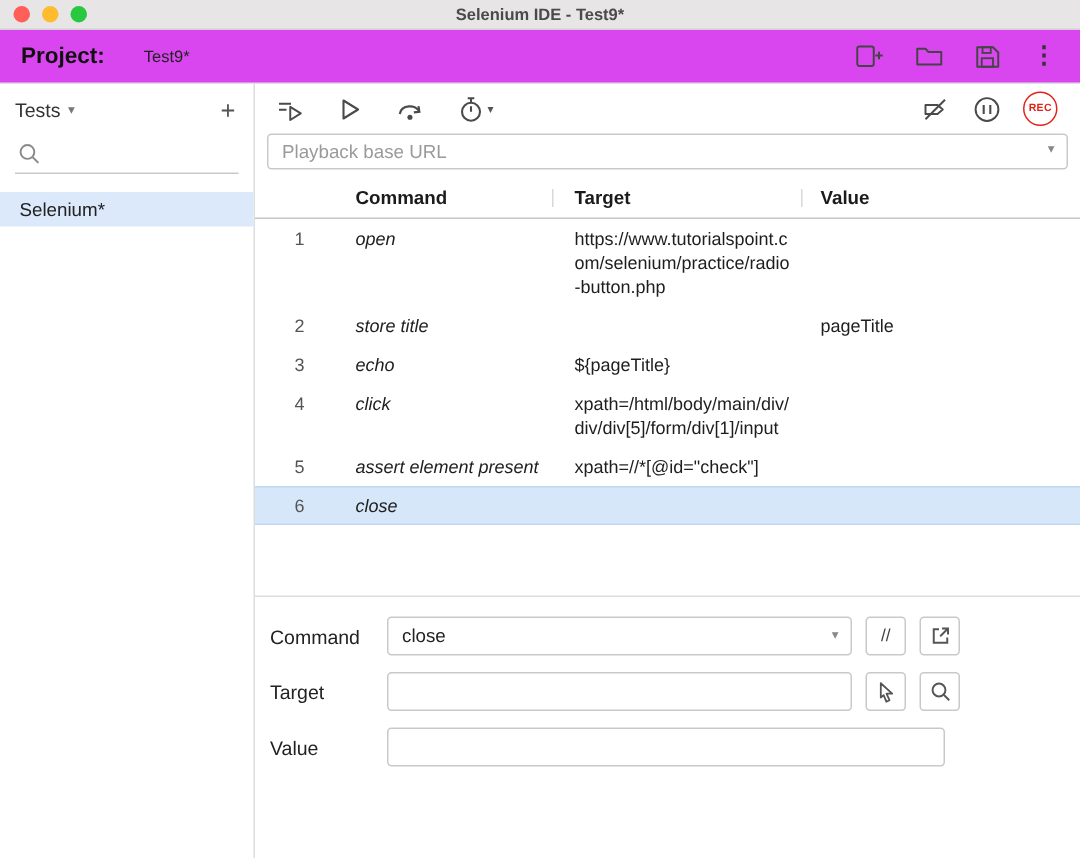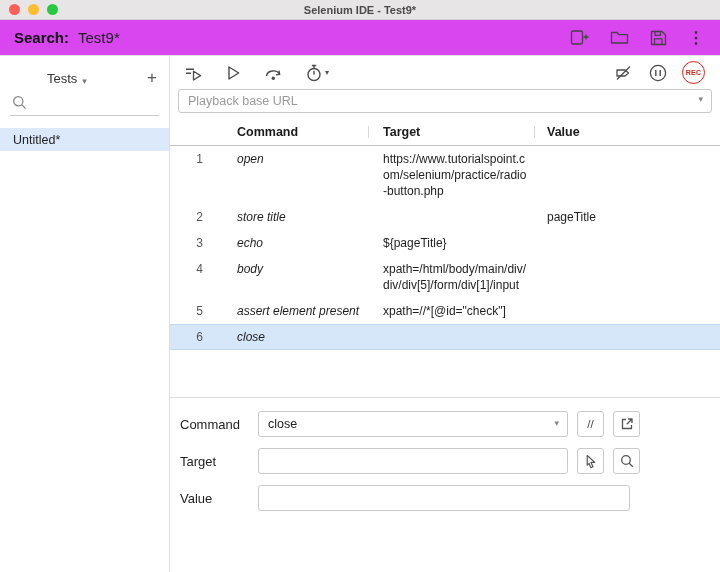--- a/index.html
+++ b/index.html
@@ -12,29 +12,29 @@
   .traffic{display:flex;gap:8px;margin-left:9px;z-index:2;}
   .light{width:11px;height:11px;border-radius:50%;border:none;padding:0;}
   .light.red{background:#ff5f57;}
   .light.yellow{background:#febc2e;}
   .light.green{background:#28c840;}
   .titlebar-title{position:absolute;left:0;right:0;text-align:center;font-size:11px;font-weight:bold;color:#4a4a4a;}
 
   
   .project-header{flex:0 0 36px;display:flex;align-items:center;padding:0 14px;border-bottom:1px solid #e2e2e2;}
   .project-label{font-size:15px;font-weight:bold;color:#111;}
-  .project-name{font-size:15px;color:#222;margin-left:9px;}
+  .project-name{font-size:11px;color:#222;margin-left:26px;}
   .header-actions{margin-left:auto;display:flex;align-items:center;gap:17px;}
   .icon-btn{background:none;border:none;padding:2px;display:flex;align-items:center;justify-content:center;}
   .kebab{font-size:16px;color:#333;line-height:1;font-weight:bold;}
 
   
   .app-body{flex:1;display:flex;min-height:0;}
   .sidebar{flex:0 0 170px;width:170px;border-right:1px solid #ddd;display:flex;flex-direction:column;background:#fff;}
-  .tests-header{height:30px;display:flex;align-items:flex-end;padding:4px 10px 0;margin-left:37px;}
+  .tests-header{height:30px;display:flex;align-items:center;padding:4px 10px 0;}
   .tests-label{font-size:13px;color:#333;}
   .caret{font-size:9px;color:#777;margin-left:5px;background:none;border:none;padding:0;}
   .add-test{margin-left:auto;font-size:17px;color:#555;background:none;border:none;padding:0 2px;line-height:1;}
   .search-box{margin:7px 10px 0;display:flex;align-items:center;border-bottom:1px solid #c9c9c9;padding:2px 2px 5px;}
   .search-box input{border:none;outline:none;flex:1;font-size:12px;color:#333;min-width:0;background:transparent;}
   .search-box input::placeholder{color:#9a9a9a;}
   .test-list{margin-top:12px;}
   .test-item{height:23px;display:flex;align-items:center;padding-left:13px;font-size:12.5px;color:#222;}
   .test-item.selected{background:#dbe9fa;}
 
@@ -98,21 +98,21 @@
   <div class="titlebar">
     <div class="traffic">
       <button class="light red"></button>
       <button class="light yellow"></button>
       <button class="light green"></button>
     </div>
     <div class="titlebar-title">Selenium IDE - Test9*</div>
   </div>
 
   <div class="project-header">
-    <span class="project-label">Search:</span>
+    <span class="project-label">Project:</span>
     <span class="project-name">Test9*</span>
     <div class="header-actions">
       <button class="icon-btn">
         <span>
           <svg width="19" height="17" viewBox="0 0 19 17">
               <rect x="1.5" y="2" width="11" height="13" rx="1.5" fill="none" stroke="#444" stroke-width="1.3"></rect>
               <path d="M16 5.5 v5 M13.5 8 h5" stroke="#444" stroke-width="1.3" fill="none"></path>
             </svg>
         </span>
       </button>
@@ -148,21 +148,21 @@
       </div>
       <div class="search-box">
         <span>
           <svg width="15" height="15" viewBox="0 0 15 15">
               <circle cx="6.3" cy="6.3" r="4.6" fill="none" stroke="#8a8a8a" stroke-width="1.3"></circle>
               <path d="M9.8 9.8 L13.6 13.6" stroke="#8a8a8a" stroke-width="1.3"></path>
             </svg>
         </span>
       </div>
       <div class="test-list">
-        <div class="test-item selected">Untitled*</div>
+        <div class="test-item selected">Selenium*</div>
       </div>
     </div>
 
     <div class="main">
 
       <div class="toolbar">
         <div class="tb-left">
           <button class="tb-btn">
             <span>
               <svg width="19" height="16" viewBox="0 0 19 16">
@@ -245,21 +245,21 @@
             <div class="cell cell-value">pageTitle</div>
           </div>
           <div class="row grid-cols">
             <div class="cell cell-num">3</div>
             <div class="cell cell-cmd">echo</div>
             <div class="cell cell-target">${pageTitle}</div>
             <div class="cell cell-value"></div>
           </div>
           <div class="row grid-cols">
             <div class="cell cell-num">4</div>
-            <div class="cell cell-cmd">body</div>
+            <div class="cell cell-cmd">click</div>
             <div class="cell cell-target">xpath=/html/body/main/div/div/div[5]/form/div[1]/input</div>
             <div class="cell cell-value"></div>
           </div>
           <div class="row grid-cols">
             <div class="cell cell-num">5</div>
             <div class="cell cell-cmd">assert element present</div>
             <div class="cell cell-target">xpath=//*[@id="check"]</div>
             <div class="cell cell-value"></div>
           </div>
           <div class="row grid-cols selected">

